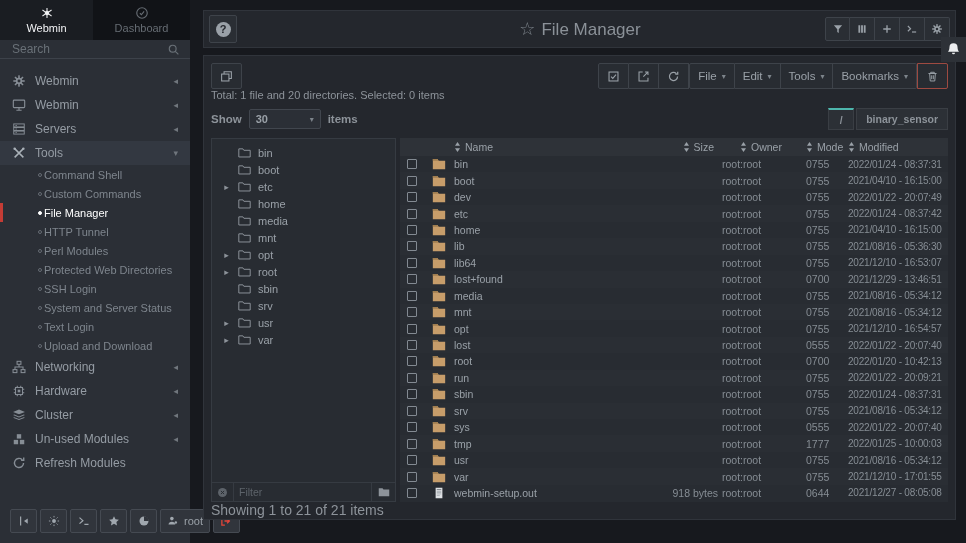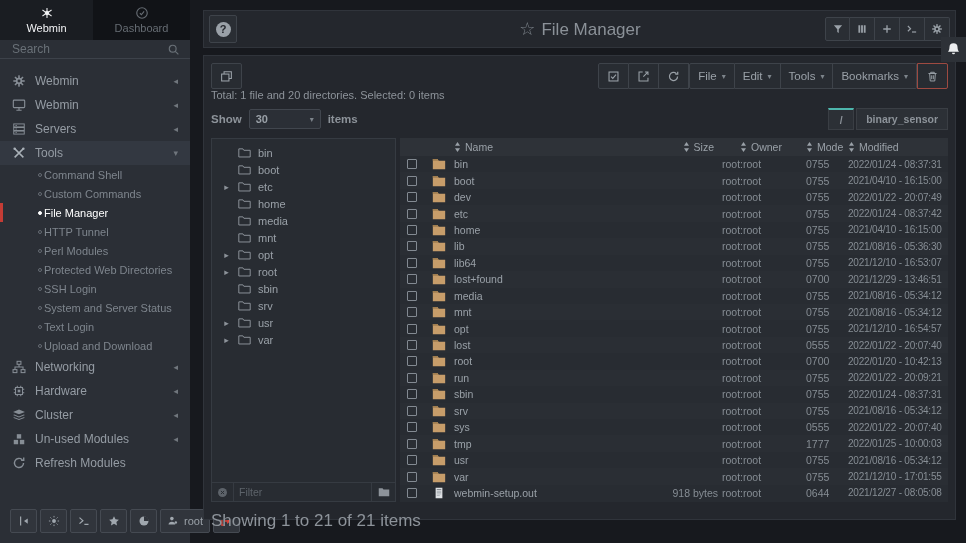--- a/index.html
+++ b/index.html
@@ -109,21 +109,21 @@
   .th:nth-child(3) { width:66px; }
   .th:nth-child(4) { width:42px; }
   .th:nth-child(5) { width:100px; }
   .trow:not(.thead):nth-child(even) { background:#2a2e34; }
   .c-name { flex:1; color:#9aa1a8; font-size:10.5px; white-space:nowrap; overflow:hidden; }
   .c-size { width:88px; text-align:right; padding-right:4px; color:#868d94; font-size:10.5px; }
   .c-owner { width:84px; color:#868d94; font-size:10.5px; }
   .c-mode { width:42px; color:#868d94; font-size:10.5px; }
   .c-mod { width:100px; color:#868d94; font-size:10px; letter-spacing:-0.2px; white-space:nowrap; }
   .c-ic svg { width:14px; height:12px; }
-  .panel-footer { margin-top:9px; font-size:17px; color:#8d939a; }
+  .panel-footer { font-size:14px; color:#8d939a; }
 </style>
 </head>
 <body>
 
 <div class="sidebar">
   <div class="tabs">
     <div class="tab tab-webmin">
       <span class="tic">
         <svg viewBox="0 0 16 16" width="14" height="14" fill="none" stroke="#f2f3f5" stroke-width="1.2">
             <circle cx="8" cy="8" r="2" fill="#f2f3f5"></circle>

